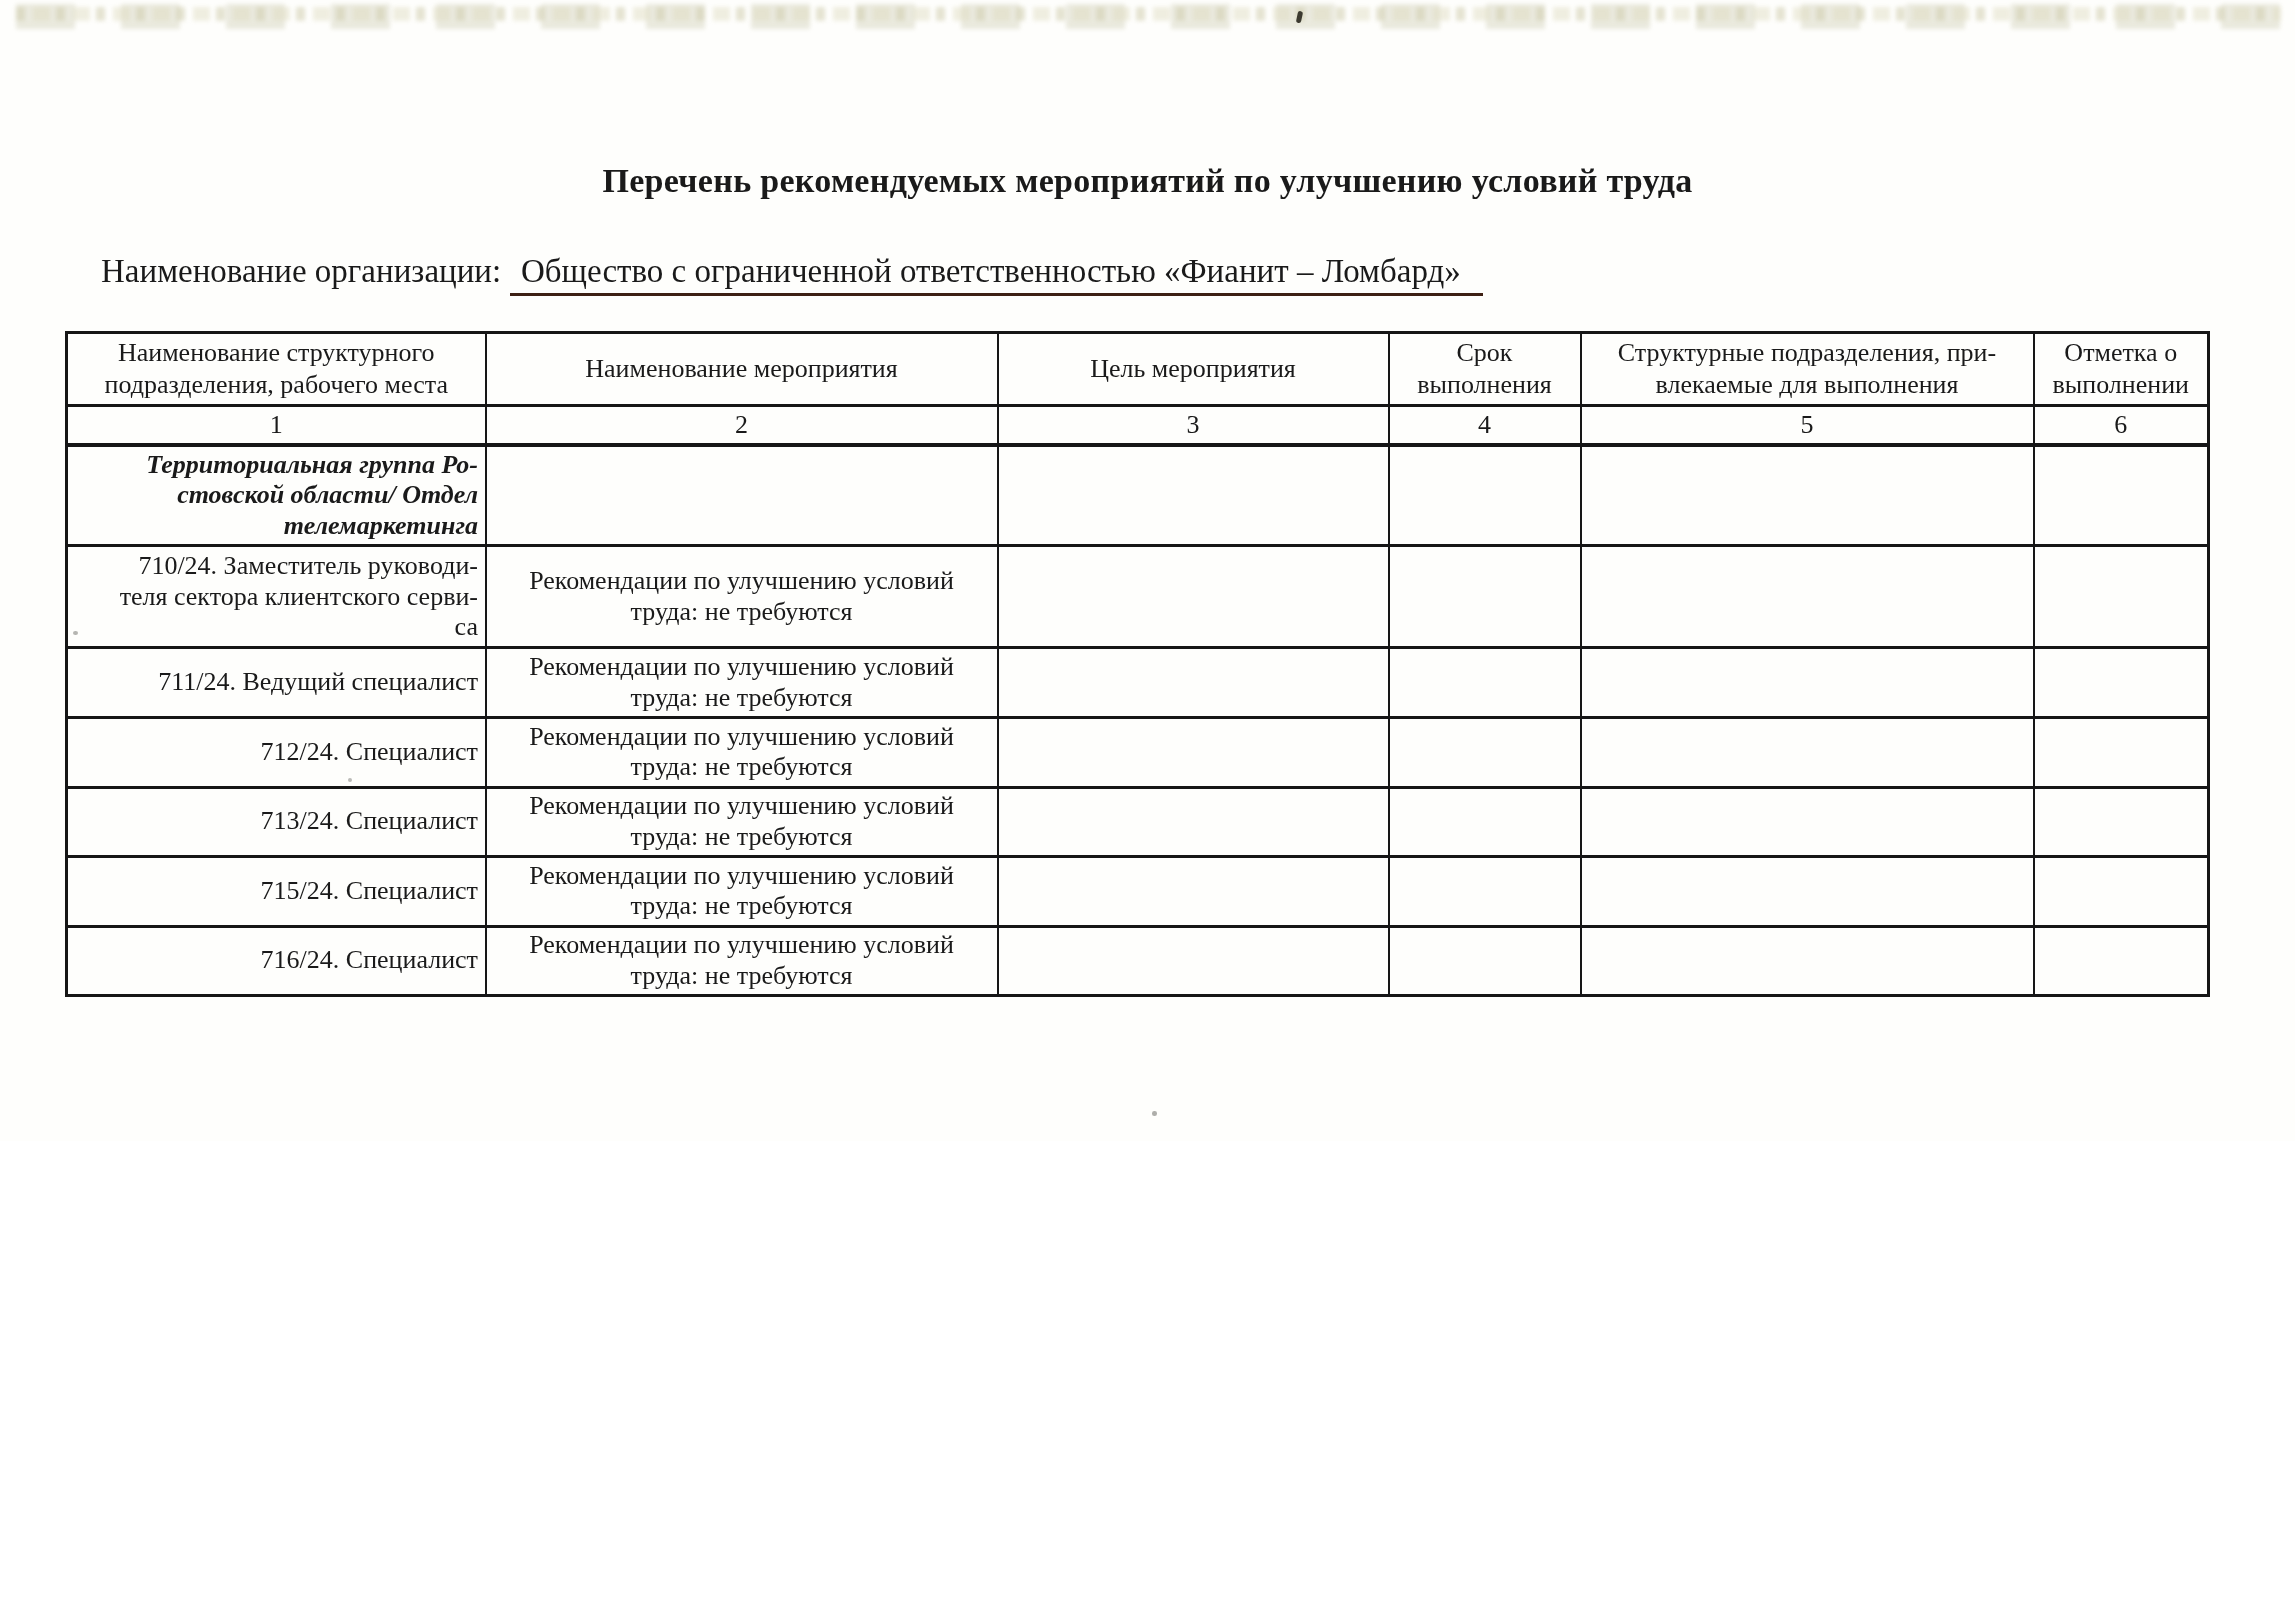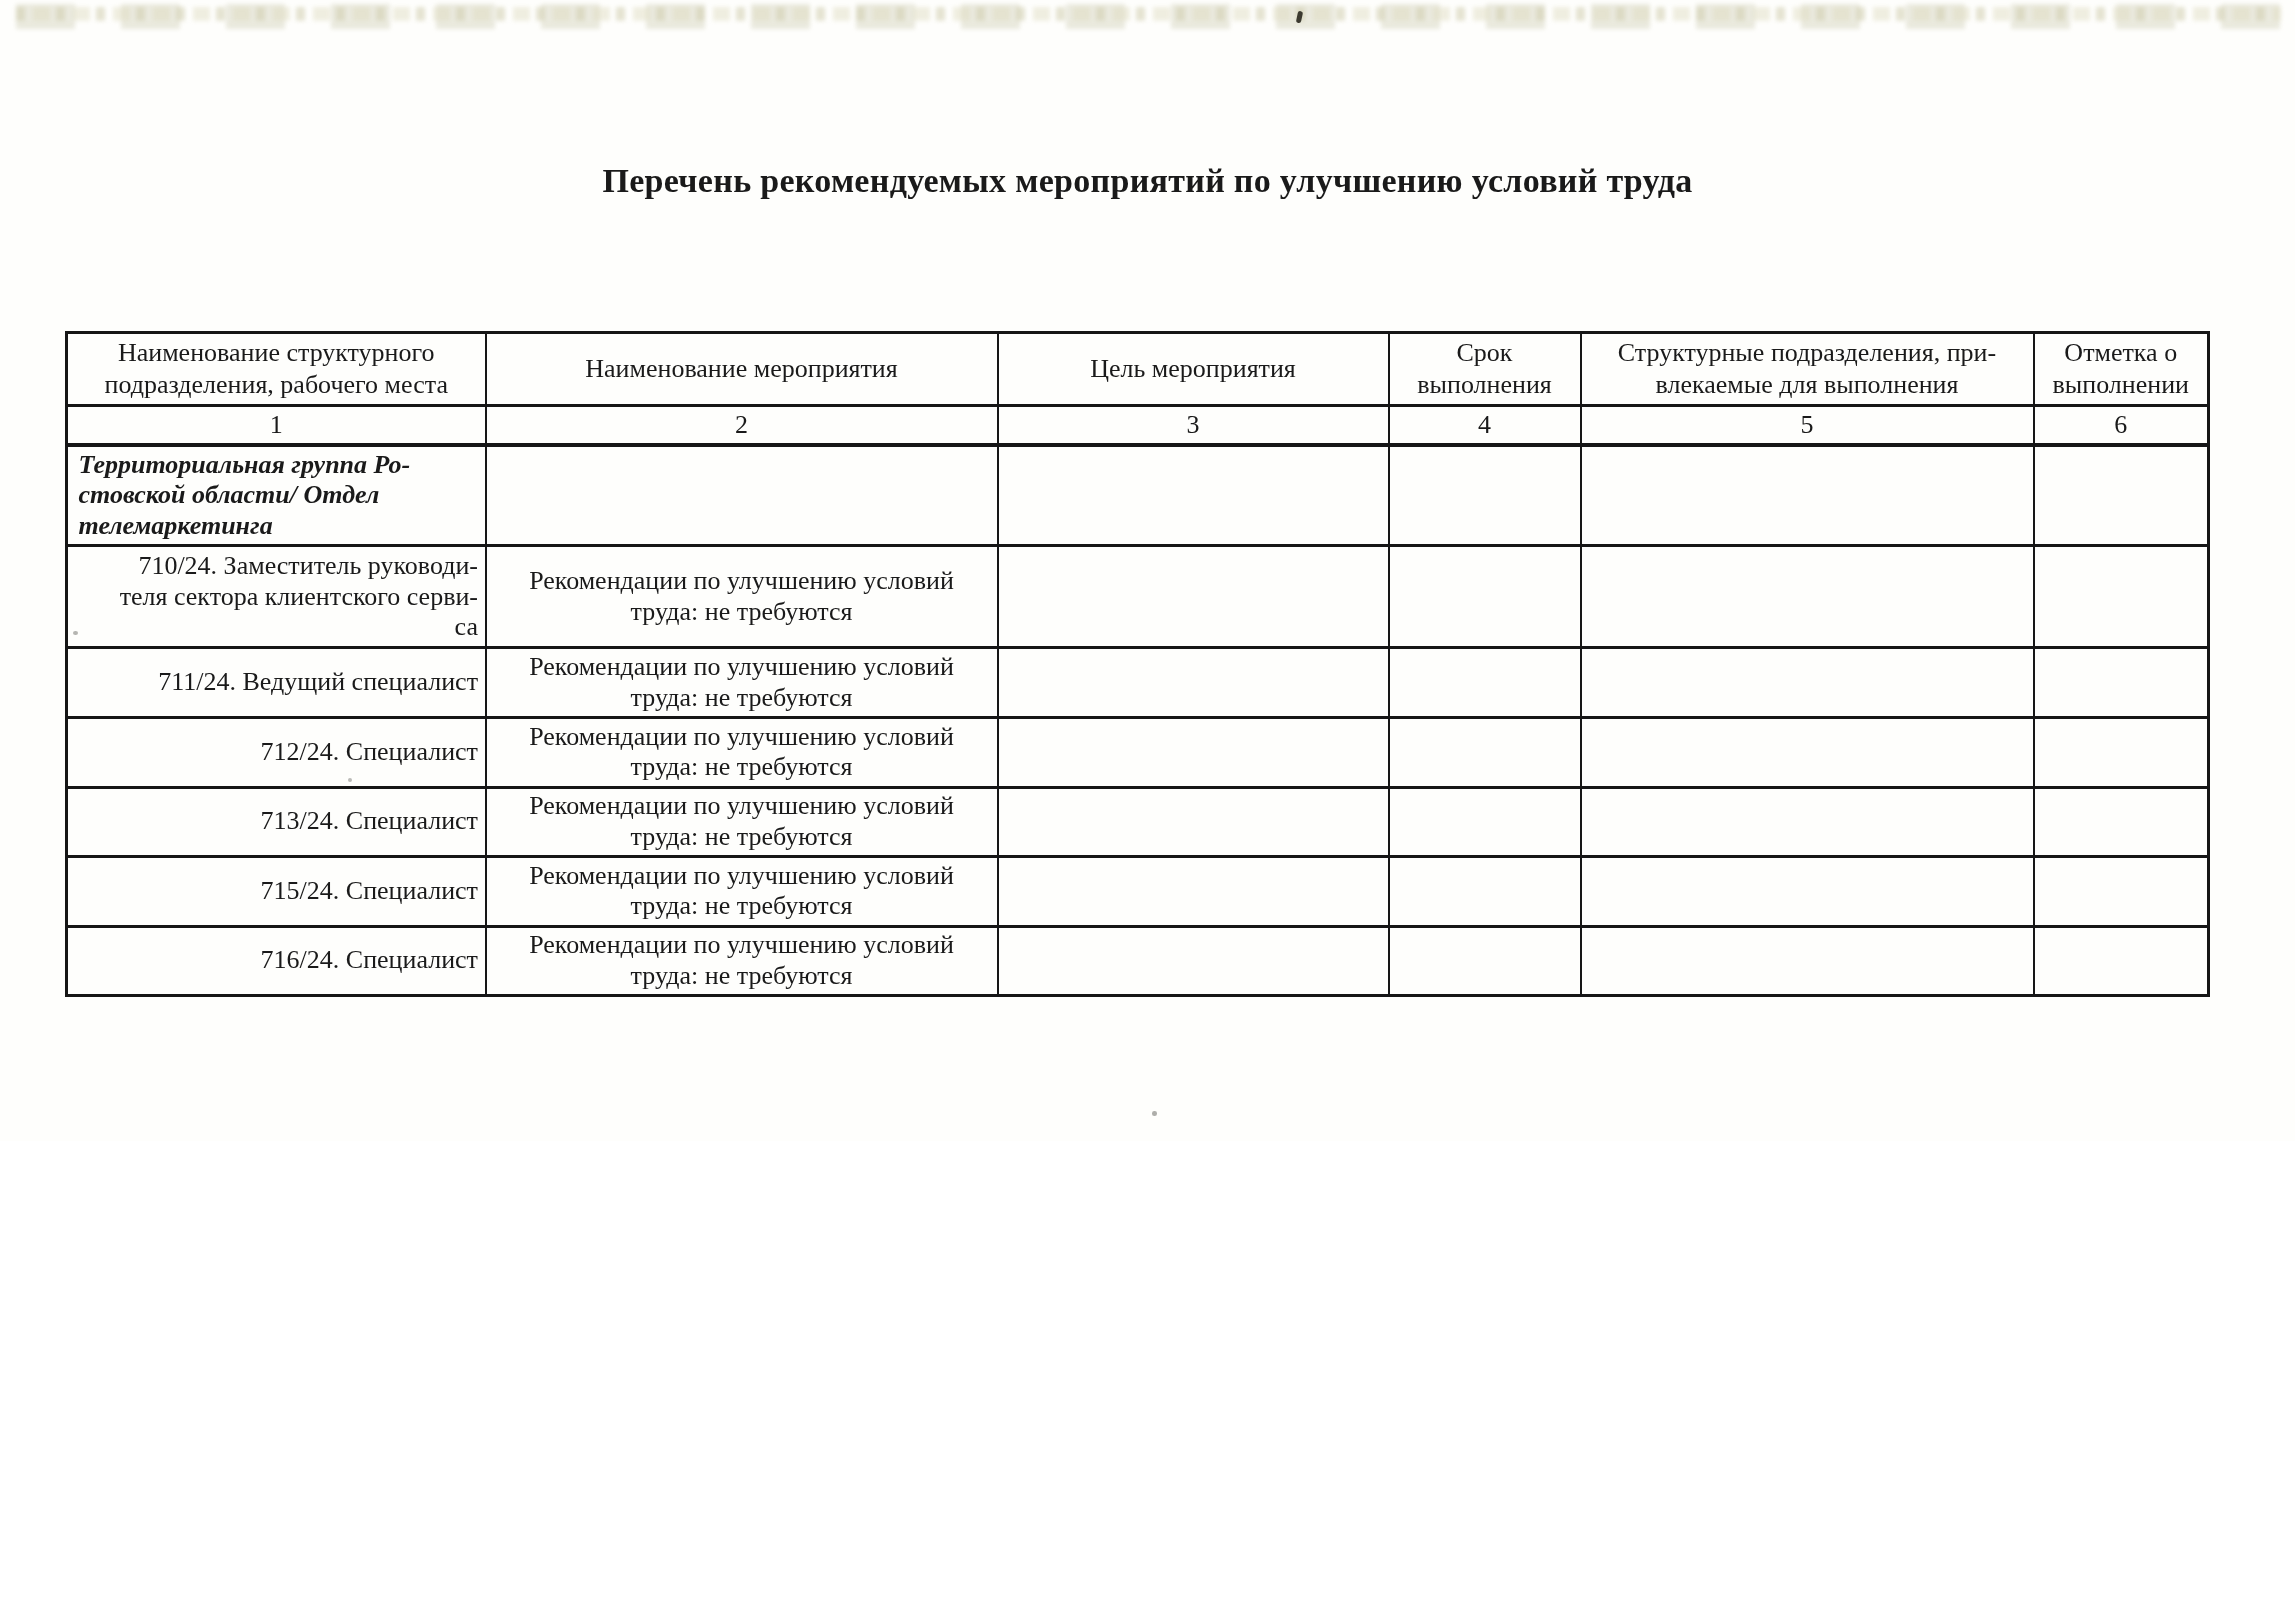--- a/index.html
+++ b/index.html
@@ -115,21 +115,21 @@
     line-height: 1.25;
   }
   tr.row-nums td {
     height: 26px;
     text-align: center;
     border-bottom-width: 4.6px;
   }
   tr.row-group td.cell-workplace {
     font-weight: bold;
     font-style: italic;
-    text-align: left;
+    text-align: right;
     margin-left: 39px;
   }
   tr.row-group td { height: 86px; }
 
   td.cell-workplace {
     text-align: right;
     padding-left: 10.5px;
   }
   td.cell-measure {
     text-align: center;
@@ -157,20 +157,23 @@
 <div class="page">
 
   <div class="scan-band"></div>
   <div class="apostrophe-mark"></div>
   <div class="scan-speck speck-a"></div>
   <div class="scan-speck speck-b"></div>
   <div class="scan-speck speck-c"></div>
 
   <div class="doc-title">Перечень рекомендуемых мероприятий по улучшению условий труда</div>
 
+  <div class="org-line">
+    <span class="org-label">Наименование организации:</span><span class="underlined-value">Общество с ограниченной ответственностью «Фианит – Ломбард»</span>
+  </div>
 
   <table class="main-table">
     <colgroup>
       <col class="c1">
         <col class="c2">
         <col class="c3">
         <col class="c4">
         <col class="c5">
         <col class="c6">
     </colgroup>

